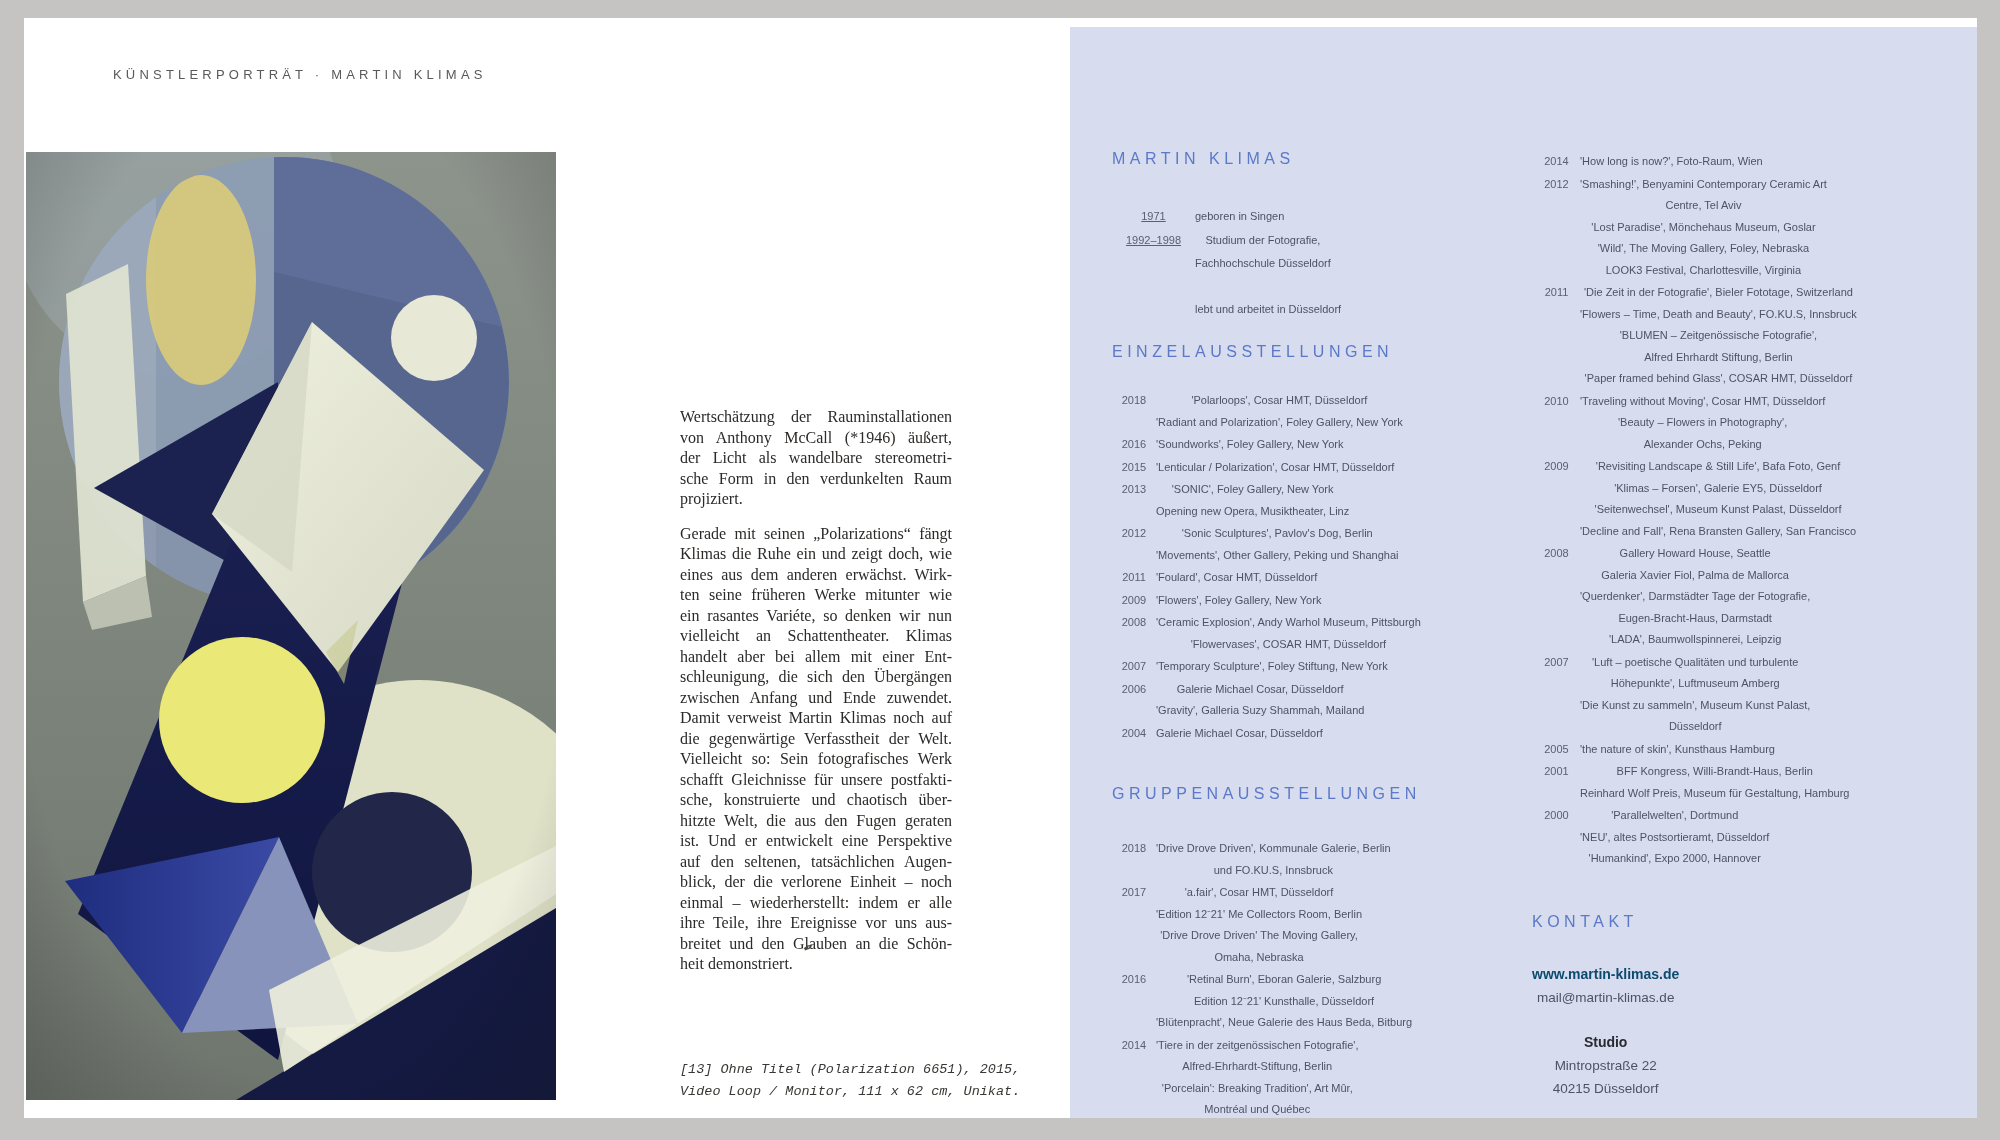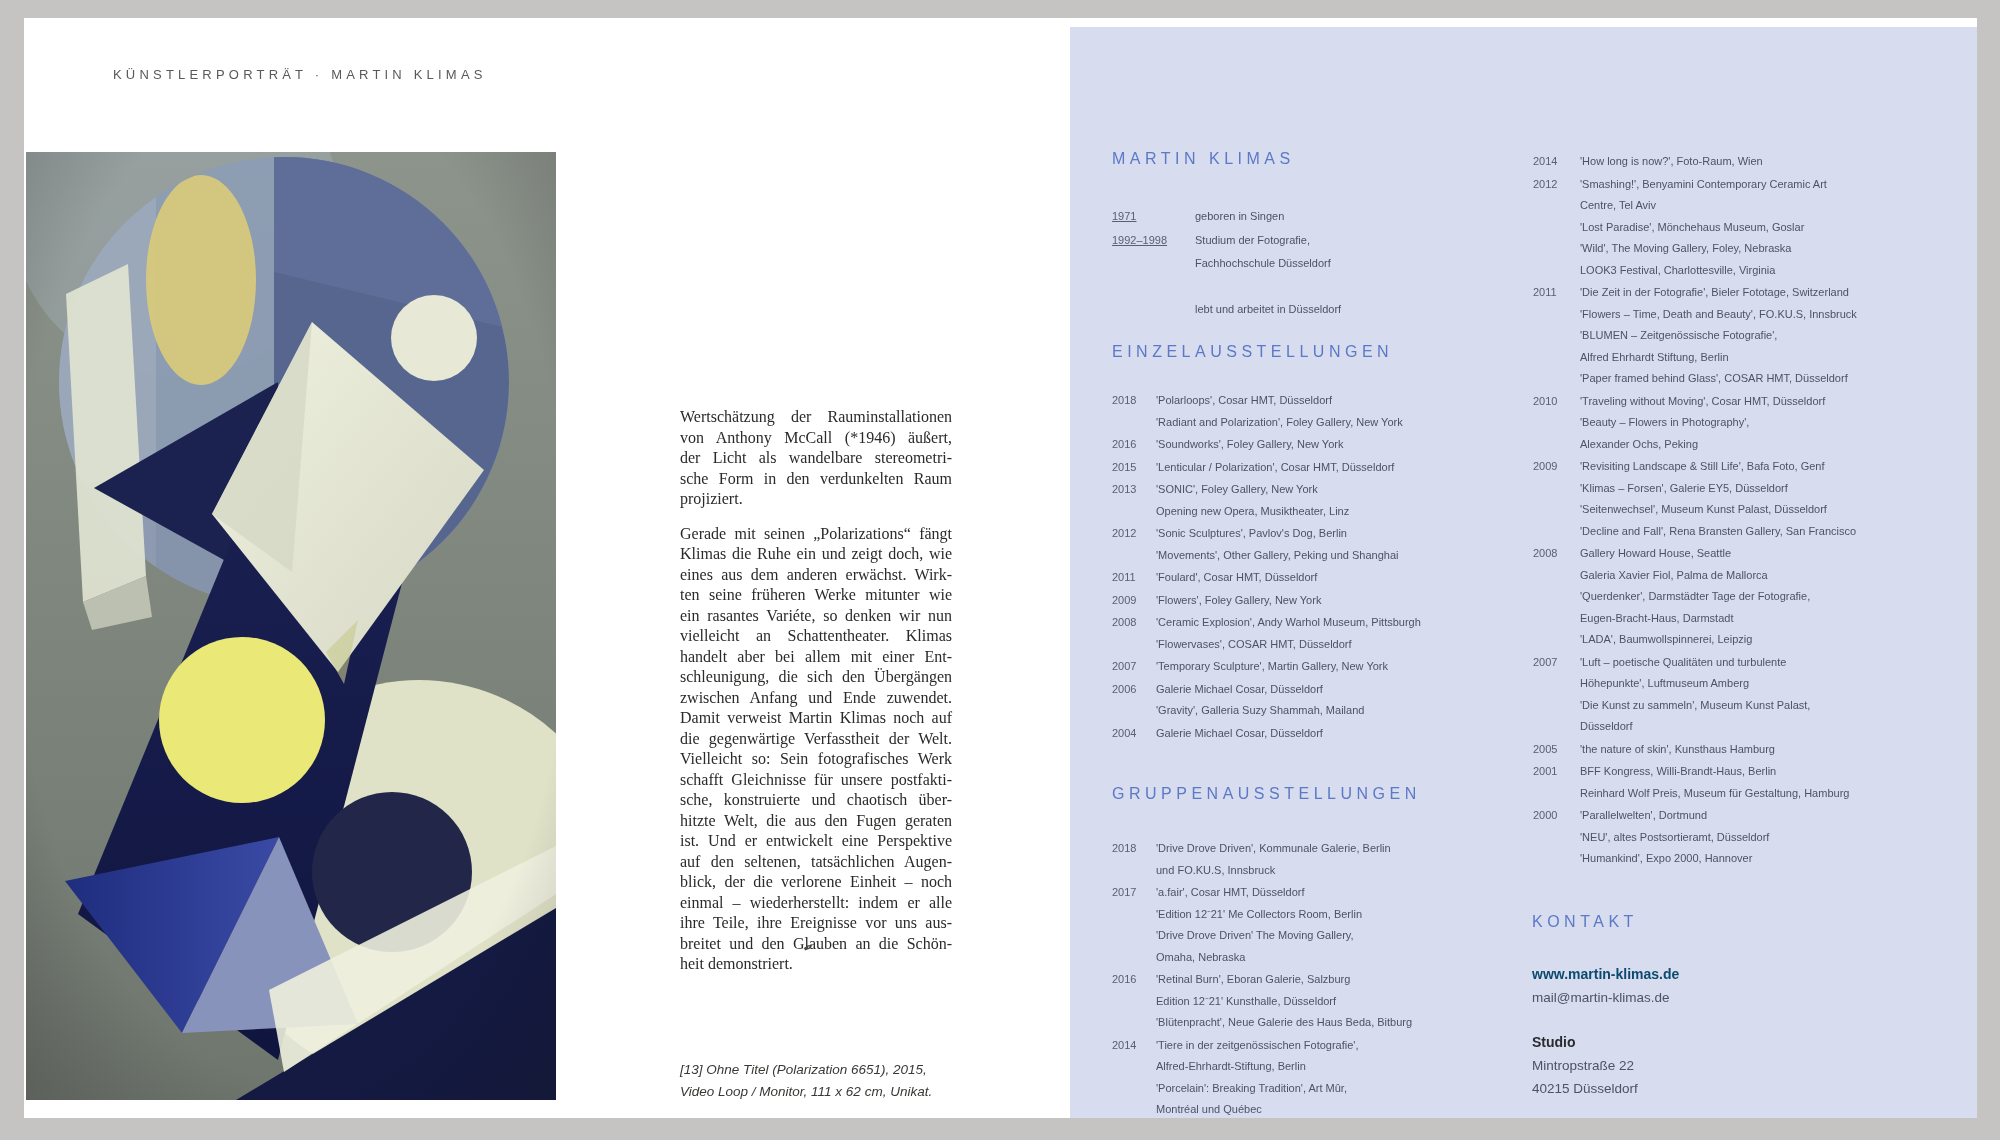--- a/index.html
+++ b/index.html
@@ -23,27 +23,27 @@
   }
   .para{margin-bottom:14px;}
   .pline{display:block;text-align:justify;text-align-last:justify;white-space:nowrap;}
   .para .pline:last-child{text-align-last:left;}
   .pen{
     position:absolute;left:779px;top:922px;font-size:13px;color:#4a4a46;
     transform:rotate(-28deg);display:inline-block;
   }
   .caption{
     position:absolute;left:656px;top:1041px;
-    font-family:Liberation Sans, sans-serif;font-style:italic;
+    font-family:Liberation Mono, monospace;font-style:italic;
     font-size:13.5px;line-height:22px;color:#3a3834;
   }
   .cap-line{display:block;white-space:nowrap;}
 
   
-  .blue-page{position:absolute;left:1046px;top:9px;width:907px;height:1091px;background:#d7dcee;}
+  .blue-page{position:absolute;left:1046px;top:9px;width:907px;height:1091px;background:#d7dcee;text-align:center;}
   .sec-title{
     position:absolute;margin:0;font-size:16px;font-weight:400;
     letter-spacing:4.5px;color:#5b79c8;white-space:nowrap;
   }
   #t-name{left:42px;top:123px;}
   #t-solo{left:42px;top:316px;}
   #t-group{left:42px;top:758px;}
   #t-contact{left:462px;top:886px;}
   .cv{position:absolute;font-size:11px;line-height:21.5px;color:#4d5365;}
   #bio{left:42px;top:178px;line-height:23px;}
@@ -277,21 +277,21 @@
 
           <span class="cline">'Ceramic Explosion', Andy Warhol Museum, Pittsburgh</span>
             <span class="cline">'Flowervases', COSAR HMT, Düsseldorf</span>
           </span>
         </div>
 
         <div class="cv-item">
           <span class="yr">2007</span>
           <span class="lines">
 
-          <span class="cline">'Temporary Sculpture', Martin Gallery, New York</span>
+          <span class="cline">'Temporary Sculpture', Foley Stiftung, New York</span>
           </span>
         </div>
 
         <div class="cv-item">
           <span class="yr">2006</span>
           <span class="lines">
 
           <span class="cline">Galerie Michael Cosar, Düsseldorf</span>
             <span class="cline">'Gravity', Galleria Suzy Shammah, Mailand</span>
           </span>

